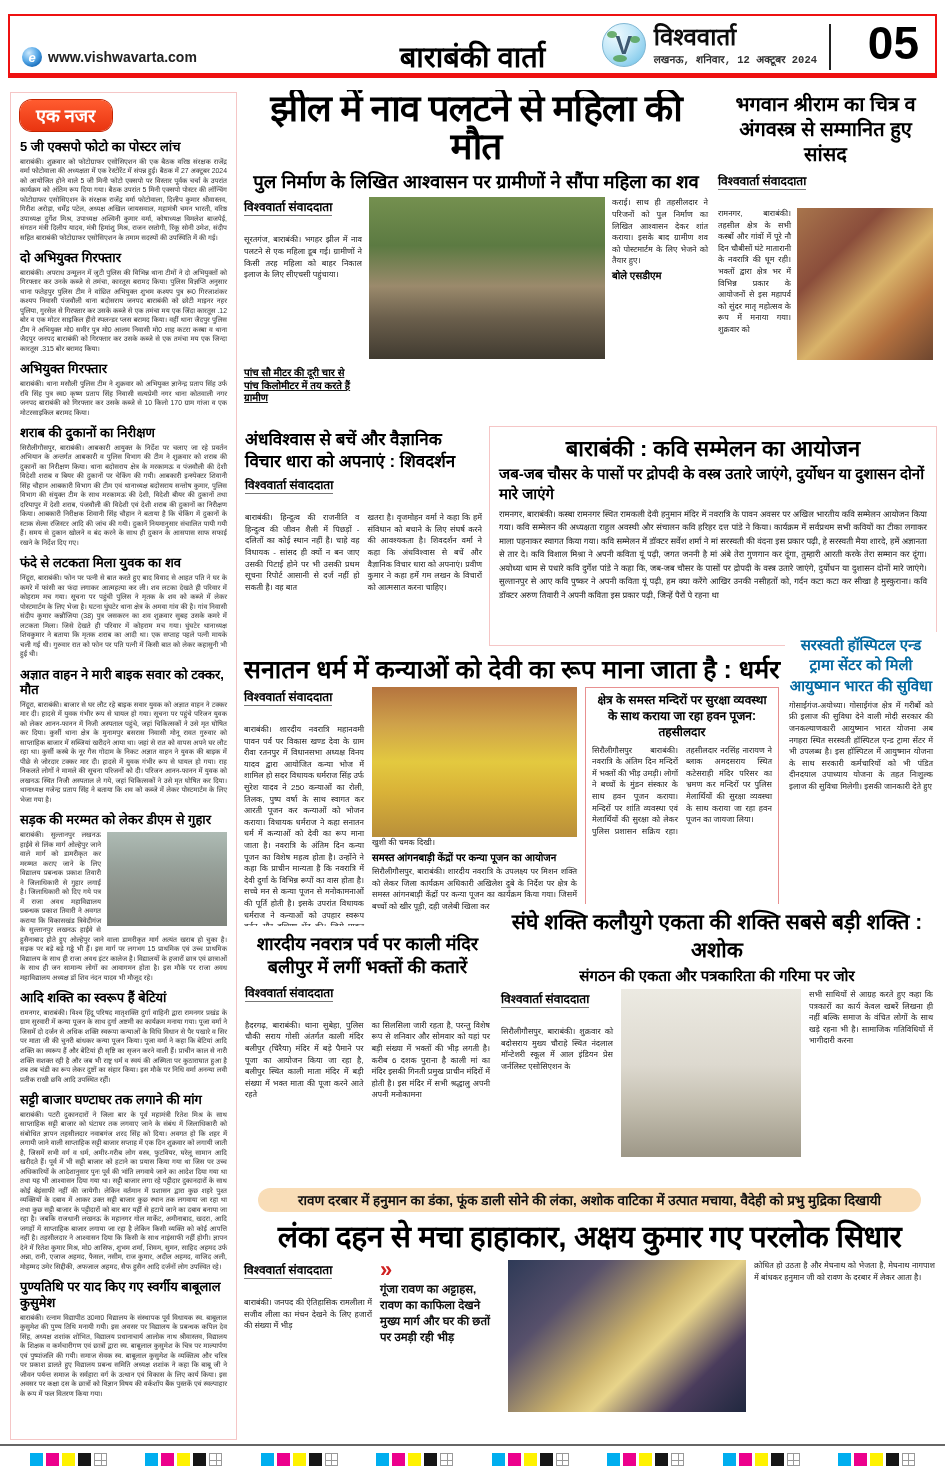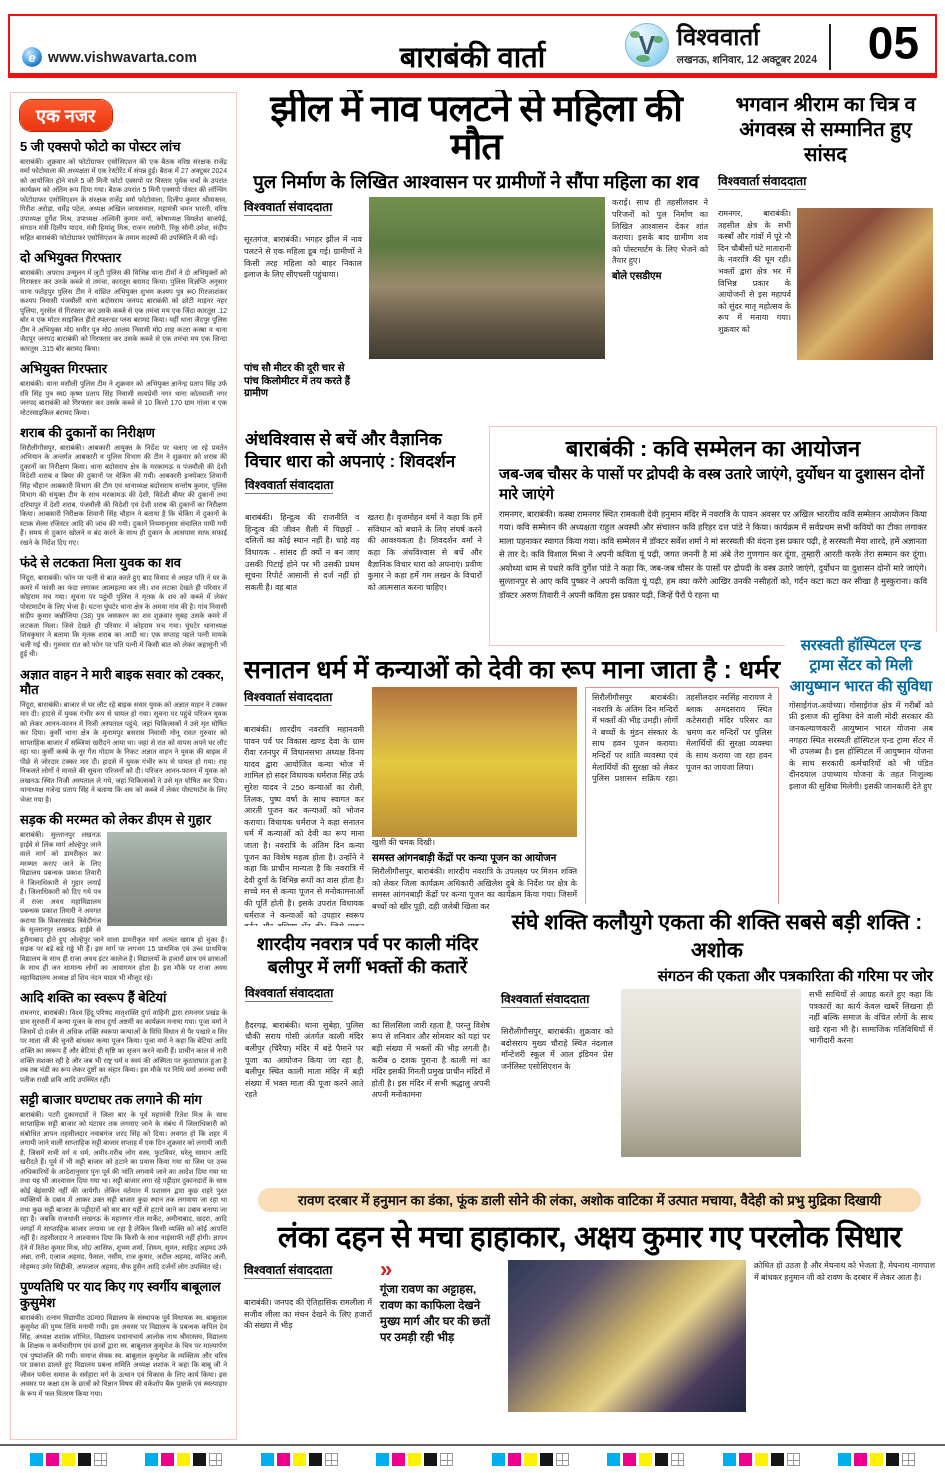--- a/index.html
+++ b/index.html
@@ -17,21 +17,21 @@
   .hdr-title{position:absolute;left:50%;top:20px;transform:translateX(-50%);
              font-size:29px;font-weight:bold;color:#000;white-space:nowrap;}
   .hdr-logo{position:absolute;right:118px;top:7px;display:flex;align-items:center;gap:8px;}
   .logo-globe{width:42px;height:42px;border-radius:50%;flex:none;position:relative;
               background:radial-gradient(circle at 30% 25%,#eefaff,#bfe6f7 45%,#8fd0ee 75%,#5fb2d8);
               border:1px solid #7fb7d4;display:flex;align-items:center;justify-content:center;}
   .logo-globe .v{font-size:25px;font-weight:bold;color:#3d5a73;text-shadow:0 0 2px #fff;}
   .logo-globe .land{position:absolute;width:10px;height:7px;border-radius:50%;background:#4f9e4f;opacity:.8;}
   .land.l1{left:4px;top:7px;} .land.l2{right:5px;top:12px;} .land.l3{left:10px;bottom:4px;width:14px;}
   .logo-name{font-size:24px;font-weight:bold;color:#0d0d0d;line-height:1.05;}
-  .logo-date{font-size:10.5px;font-weight:bold;color:#333;margin-top:2px;}
+  .logo-date{font-size:10.5px;font-weight:bold;color:#333;margin-top:2px;font-family:Liberation Mono, monospace;}
   .hdr-div{position:absolute;right:104px;top:8px;width:2px;height:46px;background:#222;}
   .hdr-page{position:absolute;right:16px;top:0px;font-size:46px;font-weight:bold;color:#000;}
   
   .blk{position:absolute;box-sizing:border-box;overflow:hidden;background:#fff;}
   .pinkline{border:1px solid #f5c6c6;}
   .byline{font-size:12px;font-weight:bold;color:#000;border-bottom:1px solid #777;
           display:inline-block;margin:1px 0 18px;}
   .bodytext{font-size:8px;line-height:1.45;text-align:justify;color:#222;margin:0;}
   .subhead-sm{font-size:10px;font-weight:bold;color:#000;margin:3px 0 2px;line-height:1.25;}
   .photo{background:#888;}
@@ -46,21 +46,21 @@
               background:linear-gradient(180deg,#aebbb4 0%,#98a29b 35%,#8e948d 60%,#7f847d 100%);}
   
   .blk-lead{left:242px;top:90px;width:468px;height:332px;padding:0 2px;}
   .lead-h{font-size:37px;font-weight:bold;text-align:center;margin:0;line-height:1.02;color:#000;letter-spacing:-1px;}
   .lead-sub{font-size:18.5px;font-weight:bold;text-align:center;margin:3px 0 4px;color:#000;}
   .lead-row{display:flex;gap:7px;}
   .lead-colA{width:118px;flex:none;}
   .lead-photo{width:236px;height:162px;flex:none;
       background:linear-gradient(180deg,#74904f 0%,#5c7a42 30%,#9b8a6c 55%,#6b5f4c 75%,#403a30 100%);}
   .lead-colB{flex:1;}
-  .lead-bottom{display:flex;gap:0;}
+  .lead-bottom{display:flex;gap:0;margin-top:5px;text-decoration:underline;}
   .lead-bottom > div{flex:1;}
   
   .blk-mp{left:714px;top:88px;width:223px;height:334px;padding:2px 4px;}
   .mp-h{font-size:20px;font-weight:bold;text-align:center;margin:2px 0 4px;line-height:1.25;color:#000;}
   .mp-photo{float:right;width:136px;height:152px;margin:0 0 4px 6px;
       background:linear-gradient(135deg,#a8754c 0%,#8a4d3b 30%,#d9b36a 55%,#b4713f 75%,#6e462f 100%);}
   
   .blk-andh{left:242px;top:426px;width:243px;height:220px;padding:2px 3px;}
   .andh-h{font-size:17px;font-weight:bold;margin:1px 0 2px;line-height:1.3;color:#000;}
   .twocol{display:flex;gap:8px;}
@@ -83,21 +83,21 @@
   .san-box-body{column-count:2;column-gap:8px;}
   
   .blk-hosp{left:785px;top:632px;width:152px;height:294px;padding:2px 4px;}
   .hosp-h{font-size:15px;font-weight:bold;text-align:center;line-height:1.35;margin:1px 0 4px;color:#0369a1;}
   
   .blk-kali{left:242px;top:930px;width:251px;height:252px;padding:2px 3px;}
   .kali-h{font-size:18px;font-weight:bold;text-align:center;line-height:1.3;margin:1px 0 3px;color:#000;}
   
   .blk-sangh{left:497px;top:904px;width:440px;height:278px;padding:2px 4px;}
   .sangh-h{font-size:21px;font-weight:bold;text-align:center;margin:1px 0 2px;color:#000;}
-  .sangh-sub{font-size:15px;font-weight:bold;text-align:right;margin:0 0 4px;color:#000;}
+  .sangh-sub{font-size:15px;font-weight:bold;text-align:center;margin:0 0 4px;color:#000;}
   .sangh-row{display:flex;gap:8px;}
   .sangh-colA{width:112px;flex:none;}
   .sangh-photo{width:180px;height:168px;flex:none;
       background:linear-gradient(180deg,#eceae2 0%,#ddd9cf 45%,#c3beaf 70%,#9d9787 100%);}
   .sangh-colB{flex:1;}
   
   .blk-lanka{left:242px;top:1186px;width:695px;height:256px;padding:0 2px;}
   .kicker{margin:2px 14px 3px;background:#f9ddb7;border-radius:13px;text-align:center;
           font-size:13.5px;font-weight:bold;color:#111;padding:3px 10px;}
   .lanka-h{font-size:30px;font-weight:bold;text-align:center;margin:1px 0 4px;color:#000;letter-spacing:-0.5px;}
@@ -248,20 +248,21 @@
         <span class="byline">विश्ववार्ता संवाददाता</span>
         <p class="bodytext">बाराबंकी। शारदीय नवरात्रि महानवमी पावन पर्व पर विकास खण्ड देवा के ग्राम रीवा रतनपुर में विधानसभा अध्यक्ष विनय यादव द्वारा आयोजित कन्या भोज में शामिल हो सदर विधायक धर्मराज सिंह उर्फ सुरेश यादव ने 250 कन्याओं का रोली, तिलक, पुष्प वर्षा के साथ स्वागत कर आरती पूजन कर कन्याओं को भोजन कराया। विधायक धर्मराज ने कहा सनातन धर्म में कन्याओं को देवी का रूप माना जाता है। नवरात्रि के अंतिम दिन कन्या पूजन का विशेष महत्व होता है। उन्होंने ने कहा कि प्राचीन मान्यता है कि नवरात्रि में देवी दुर्गा के विभिन्न रूपों का वास होता है। सच्चे मन से कन्या पूजन से मनोकामनाओं की पूर्ति होती है। इसके उपरांत विधायक धर्मराज ने कन्याओं को उपहार स्वरूप वर्तन और दक्षिणा भेंट की। जिसे पाकर कन्याओं की आंखों में</p>
       </div>
       <div class="san-mid">
         <div class="san-photo photo"></div>
         <p class="bodytext">खुशी की चमक दिखी।</p>
         <div class="subhead-sm">समस्त आंगनबाड़ी केंद्रों पर कन्या पूजन का आयोजन</div>
         <p class="bodytext">सिरौलीगौसपुर, बाराबंकी। शारदीय नवरात्रि के उपलक्ष्य पर मिशन शक्ति को लेकर जिला कार्यक्रम अधिकारी अखिलेश दुबे के निर्देश पर क्षेत्र के समस्त आंगनबाड़ी केंद्रों पर कन्या पूजन का कार्यक्रम किया गया। जिसमें बच्चों को खीर पूड़ी, दही जलेबी खिला कर</p>
       </div>
       <div class="san-box">
+        <div class="san-box-title">क्षेत्र के समस्त मन्दिरों पर सुरक्षा व्यवस्था के साथ कराया जा रहा हवन पूजन: तहसीलदार</div>
         <p class="bodytext san-box-body">सिरौलीगौसपुर बाराबंकी। नवरात्रि के अंतिम दिन मन्दिरों में भक्तों की भीड़ उमड़ी। लोगों ने बच्चों के मुंडन संस्कार के साथ हवन पूजन कराया। मन्दिरों पर शांति व्यवस्था एवं मेलार्थियों की सुरक्षा को लेकर पुलिस प्रशासन सक्रिय रहा। तहसीलदार नरसिंह नारायण ने ब्लाक अमदसराय स्थित कटेसराही मंदिर परिसर का भ्रमण कर मन्दिरों पर पुलिस मेलार्थियों की सुरक्षा व्यवस्था के साथ कराया जा रहा हवन पूजन का जायजा लिया।</p>
       </div>
     </div>
   </article>
 
   <article class="blk blk-hosp">
     <h2 class="hosp-h">सरस्वती हॉस्पिटल एन्ड ट्रामा सेंटर को मिली आयुष्मान भारत की सुविधा</h2>
     <p class="bodytext">गोसाईगंज-अयोध्या। गोसाईगंज क्षेत्र में गरीबों को फ्री इलाज की सुविधा देने वाली मोदी सरकार की जनकल्याणकारी आयुष्मान भारत योजना अब नगहरा स्थित सरस्वती हॉस्पिटल एन्ड ट्रामा सेंटर में भी उपलब्ध है। इस हॉस्पिटल में आयुष्मान योजना के साथ सरकारी कर्मचारियों को भी पंडित दीनदयाल उपाध्याय योजना के तहत निःशुल्क इलाज की सुविधा मिलेगी। इसकी जानकारी देते हुए</p>
   </article>
 

